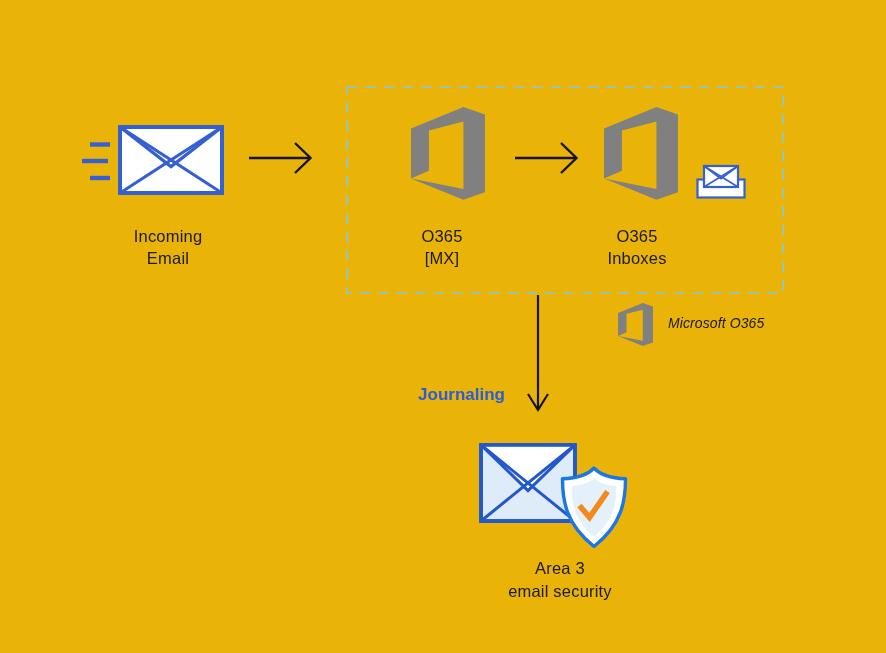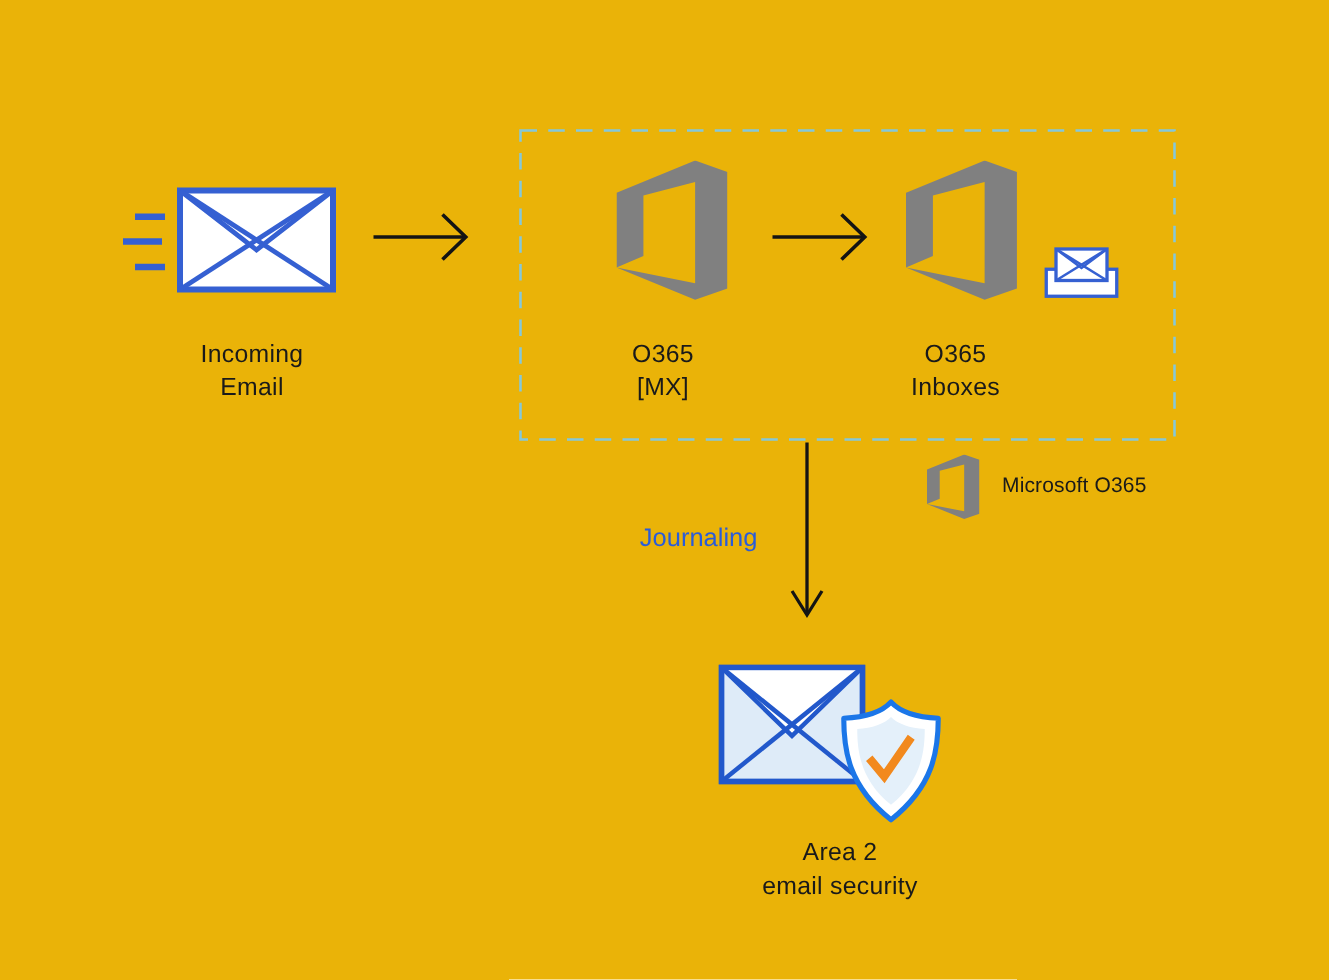--- a/index.html
+++ b/index.html
@@ -14,28 +14,30 @@
     color:#1a1a1a;
     white-space:pre-line;
     letter-spacing:0.2px;
   }
   .label-small{
     position:absolute;
     font-size:14px;
     color:#1a1a1a;
     letter-spacing:0.1px;
     white-space:nowrap;
+    font-style:italic;
   }
   .label-journaling{
     position:absolute;
     font-size:17px;
-    font-weight:400;
+    font-weight:700;
     color:#2a5cd9;
     text-align:right;
     white-space:nowrap;
+    margin-top:36px;
   }
 </style>
 </head>
 <body>
 
 <div class="canvas">
 
   <svg class="abs" style="left:80px;top:121px" width="150" height="78" viewBox="0 0 150 78">
     <g fill="none" stroke-linecap="butt" stroke="#3560d2">
       <line x1="10" y1="23.5" x2="30" y2="23.5" stroke-width="4.4"></line>
@@ -118,16 +120,16 @@
         <polyline points="3,4 50,49.6 97,4"></polyline>
       </g>
       <rect x="3" y="4" width="94" height="76" fill="none" stroke-width="3.6"></rect>
     </g>
     <g stroke="#1b76e8">
       <path d="M116,27 C121.5,33 132,37.2 147.5,37.8 C147.5,59 144.5,83 116,105.5 C87.5,83 84.5,59 84.5,37.8 C100,37.2 110.5,33 116,27 Z" fill="#ffffff" stroke-width="3.4" stroke-linejoin="round"></path>
       <path d="M116,37 C120.5,41.5 128.5,44.6 138.5,45 C138.5,60.5 136,79.5 116,95.5 C96,79.5 93.5,60.5 93.5,45 C103.5,44.6 111.5,41.5 116,37 Z" stroke="none" fill="#e4f0fa"></path>
     </g>
     <polyline points="101.5,64.5 111.5,76.5 129.5,50.5" fill="none" stroke-width="5.6" stroke-linecap="butt" stroke="#f2891d"></polyline>
   </svg>
-  <div class="label" style="left:470px;top:557px;width:180px;line-height:22.5px">Area 2
+  <div class="label" style="left:470px;top:557px;width:180px;line-height:22.5px">Area 3
 email security</div>
 
 </div>
 
 </body></html>

